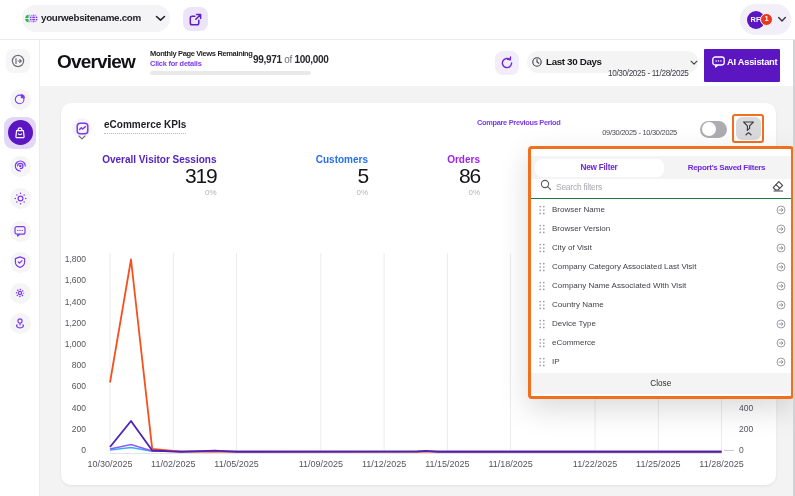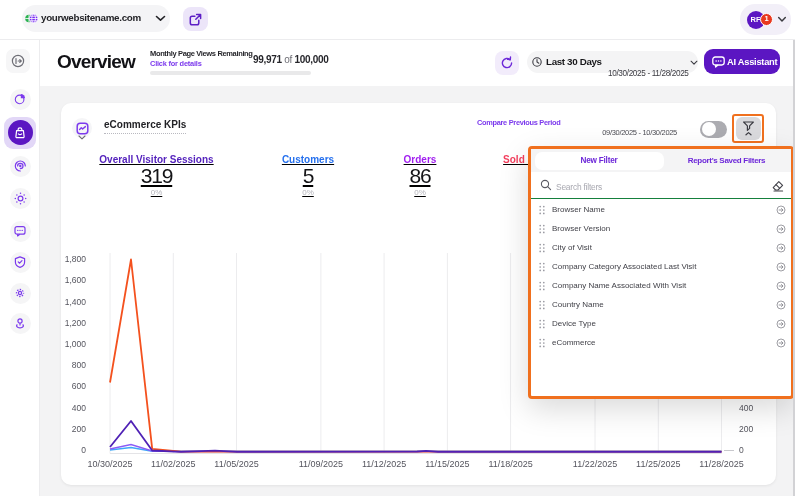--- a/index.html
+++ b/index.html
@@ -25,40 +25,40 @@
 #ovw { left:57px; top:50.5px; font-size:19px; font-weight:700; color:#121216; letter-spacing:-0.8px;}
 #mpv1 { left:150px; top:48.5px; font-size:7.5px; font-weight:700; color:#26262b; letter-spacing:-0.35px; white-space:nowrap; }
 #mpv2 { left:253px; top:54px; font-size:10px; font-weight:700; color:#26262b; letter-spacing:-0.3px; white-space:nowrap; }
 #mpv2 span { font-weight:400; color:#6f6f76; }
 #mpv3 { left:150px; top:59px; font-size:7.4px; font-weight:600; color:#7c3aed; letter-spacing:-0.2px; }
 #mpvbar { left:150px; top:70.5px; width:161px; height:4.5px; background:#e9e9ea; border-radius:3px; }
 #refresh { left:495px; top:51px; width:24px; height:24px; background:#f2ecfb; border-radius:8px; display:flex; align-items:center; justify-content:center;}
 #datepill { left:527px; top:51px; width:171px; height:21.5px; background:#f4f4f5; border-radius:11px; }
 #dp1 { left:546px; top:56px; font-size:9.8px; font-weight:700; color:#18181b; letter-spacing:-0.35px; white-space:nowrap; }
 #dp2 { left:608px; top:57px; font-size:8.2px; font-weight:500; color:#3c3c43; letter-spacing:-0.35px; white-space:nowrap;margin-top:12px; }
-#aibtn { left:704px; top:49px; width:76px; height:25px; background:#5b16c2; border-radius:9px; }
+#aibtn { left:704px; top:49px; width:76px; height:33px; background:#5b16c2; border-radius:1px; }
 #aibtn .t { position:absolute; left:23px; top:7.5px; font-size:9.3px; font-weight:700; color:#fff; white-space:nowrap; letter-spacing:-0.25px; }
 
 #card { left:61px; top:103px; width:715px; height:381.5px; background:#fff; border-radius:10px; box-shadow:0 1px 3px rgba(0,0,0,0.07); }
 #ckicon { left:72px; top:118px; width:20px; height:20px; border-radius:50%; background:#f5f5f7; display:flex; align-items:center; justify-content:center; }
 #cktitle { left:104px; top:119px; font-size:10px; font-weight:700; color:#232327; border-bottom:1px dotted #b9b9c0; padding-bottom:3px; }
 #cmp1 { left:477px; top:118px; width:200px; text-align:left; font-size:7.4px; font-weight:700; color:#7c3aed; letter-spacing:-0.3px; }
 #cmp2 { left:477px; top:127.5px; width:200px; text-align:right; font-size:7.5px; font-weight:500; color:#4b4b52; letter-spacing:-0.3px; }
 #toggle { left:700px; top:120.5px; width:27px; height:17px; border-radius:8.5px; background:#acacb1; }
 #toggle .knob { position:absolute; left:1.5px; top:1.5px; width:14px; height:14px; border-radius:50%; background:#fff; }
 #filterbtn { left:732px; top:114px; width:32px; height:29px; border:2.5px solid #f0701e; border-radius:3px; background:#fff; display:flex; align-items:center; justify-content:center; z-index:5; }
 #filterbtn .g { width:25px; height:23px; border-radius:6px; background:#dadadd; display:flex; align-items:center; justify-content:center; }
 
-.kpi { position:absolute; text-align:center;text-decoration:underline; }
+.kpi { position:absolute; text-align:right; }
 .kpi .lbl { font-size:10px; font-weight:700; }
 .kpi .num { font-size:21px; font-weight:400; color:#141417; margin-top:3px; letter-spacing:-1.2px; line-height:16px; }
 .kpi .pct { font-size:8px; color:#b3b3ba; margin-top:3.5px; }
 
 #panel { left:528px; top:145.5px; width:265.5px; height:253px; background:#fff; border:3px solid #f0701e; border-radius:4px; box-shadow:0 10px 30px rgba(0,0,0,0.15); z-index:10; }
-#ptabs { position:absolute; left:0; top:0; width:259.5px; height:23.5px; background:#f4f4f5; }
+#ptabs { position:absolute; left:0; top:7px; width:259.5px; height:23.5px; background:#f4f4f5; }
 #ptab1 { position:absolute; left:3.5px; top:3.5px; width:129px; height:17.5px; background:#fff; border-radius:7px; text-align:center; line-height:17.5px; font-size:8.2px; font-weight:700; color:#6d28d9; letter-spacing:-0.2px; }
 #ptab2 { position:absolute; left:132px; top:3.5px; width:127px; height:17.5px; text-align:center; line-height:17.5px; font-size:8px; font-weight:700; color:#6d28d9; letter-spacing:-0.3px; }
 #psearch { position:absolute; left:0; top:23.5px; width:259.5px; height:27px; border-bottom:1px solid #15803d; }
 #psearch .ph { position:absolute; left:25px; top:9.5px; font-size:8.4px; color:#a8a8b0; letter-spacing:-0.2px; }
 .prow { position:absolute; left:0; width:259.5px; height:19px; }
 .prow .lbl { position:absolute; left:21px; top:5px; font-size:8px; font-weight:400; color:#3f3f46; }
 #pclose { position:absolute; left:0; top:224.5px; width:259.5px; height:21px; background:#f4f4f5; text-align:center; line-height:21px; font-size:8.2px; font-weight:500; color:#2b2b30; }
 </style>
 </head>
 <body>
@@ -449,14 +449,32 @@
             <circle cx="2.2" cy="8.4" r="0.85"></circle>
             <circle cx="5.8" cy="8.4" r="0.85"></circle>
           </g>
       </svg>
       <div class="lbl">eCommerce</div>
       <svg style="position:absolute; left:244.5px; top:5px;" width="10" height="10" viewBox="0 0 10 10">
         <circle cx="5" cy="5" r="4" stroke="#85858d" stroke-width="0.8" fill="none"></circle>
         <path d="M3.1 5 h3.6 M5.5 3.5 L7 5 L5.5 6.5" stroke="#85858d" stroke-width="0.85" fill="none" stroke-linecap="round" stroke-linejoin="round"></path>
       </svg>
     </div>
+    <div class="prow" style="top:203.5px;">
+      <svg style="position:absolute; left:6.5px; top:5px;" width="8" height="10" viewBox="0 0 8 10">
+        <g fill="#9b9ba3">
+            <circle cx="2.2" cy="1.6" r="0.85"></circle>
+            <circle cx="5.8" cy="1.6" r="0.85"></circle>
+            <circle cx="2.2" cy="5" r="0.85"></circle>
+            <circle cx="5.8" cy="5" r="0.85"></circle>
+            <circle cx="2.2" cy="8.4" r="0.85"></circle>
+            <circle cx="5.8" cy="8.4" r="0.85"></circle>
+          </g>
+      </svg>
+      <div class="lbl">IP</div>
+      <svg style="position:absolute; left:244.5px; top:5px;" width="10" height="10" viewBox="0 0 10 10">
+        <circle cx="5" cy="5" r="4" stroke="#85858d" stroke-width="0.8" fill="none"></circle>
+        <path d="M3.1 5 h3.6 M5.5 3.5 L7 5 L5.5 6.5" stroke="#85858d" stroke-width="0.85" fill="none" stroke-linecap="round" stroke-linejoin="round"></path>
+      </svg>
+    </div>
+    <div id="pclose">Close</div>
   </div>
 </div>
 
 </body></html>

